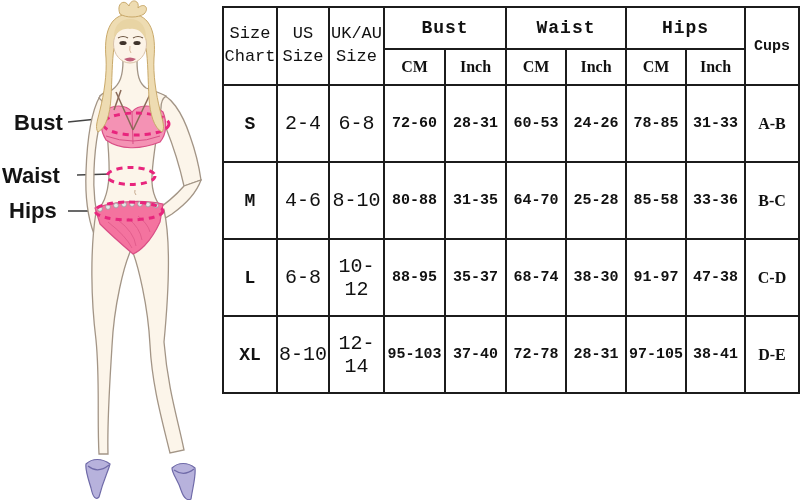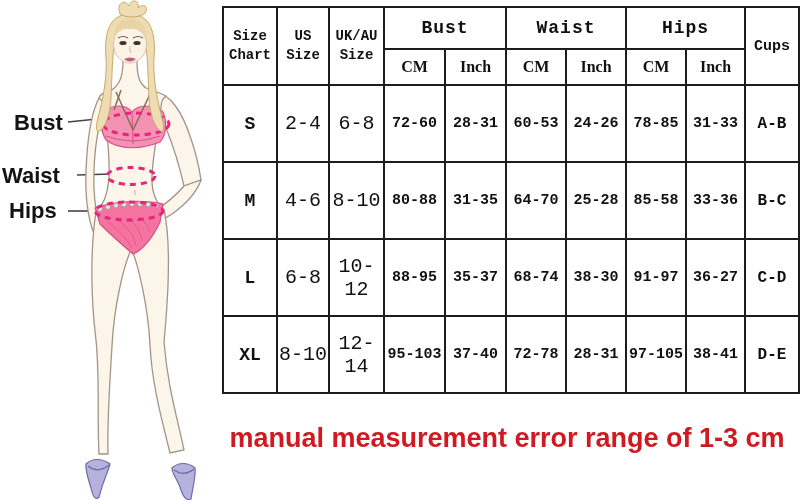--- a/index.html
+++ b/index.html
@@ -28,28 +28,28 @@
     font-family:"Liberation Mono","DejaVu Sans Mono",monospace;
     color:#111;
   }
   .size-table td, .size-table th {
     border:2px solid #1c1c1c; text-align:center; vertical-align:middle;
     padding:0; overflow:hidden;
   }
   .row-group { height:42px; }
   .row-sub   { height:36px;font-family:Liberation Serif, serif; }
   .row-body  { height:77px; }
-  th.hsmall { font-size:14px; font-weight:bold; white-space:pre-line; line-height:1.35; }
+  th.hsmall { font-size:17px; font-weight:normal; white-space:pre-line; line-height:1.35; }
   th.hgroup { font-size:18px; font-weight:bold; letter-spacing:1px; }
   th.hsub   { font-size:16px; font-weight:bold; }
   th.hcups  { font-size:15px; font-weight:bold; }
   td.c-size { font-size:18px; font-weight:bold; }
   td.c-val  { font-size:15px; font-weight:bold; }
   td.c-val2 { font-size:20px; font-weight:normal; }
-  td.c-cups { font-size:16px; font-weight:bold; }
+  td.c-cups { font-size:16px; font-weight:bold;font-family:Liberation Serif, serif; }
 
   
   .note {
     position:absolute; left:214px; top:423px; width:586px;
     text-align:center; font-family:"Liberation Sans",sans-serif;
     font-weight:bold; font-size:27px; color:#d01920;
   }
 </style>
 </head>
 <body>
@@ -206,33 +206,32 @@
       </tr>
       <tr class="row-body">
         <td class="c-size">L</td>
         <td class="c-val2">6-8</td>
         <td class="c-val2">10-12</td>
         <td class="c-val">88-95</td>
         <td class="c-val">35-37</td>
         <td class="c-val">68-74</td>
         <td class="c-val">38-30</td>
         <td class="c-val">91-97</td>
-        <td class="c-val">36-27</td>
+        <td class="c-val">47-38</td>
         <td class="c-cups">C-D</td>
       </tr>
       <tr class="row-body">
         <td class="c-size">XL</td>
         <td class="c-val2">8-10</td>
         <td class="c-val2">12-14</td>
         <td class="c-val">95-103</td>
         <td class="c-val">37-40</td>
         <td class="c-val">72-78</td>
         <td class="c-val">28-31</td>
         <td class="c-val">97-105</td>
         <td class="c-val">38-41</td>
         <td class="c-cups">D-E</td>
       </tr>
     </tbody>
   </table>
 
-  <div class="note">manual measurement error range of 1-3 cm</div>
 
 </div>
 
 </body></html>

